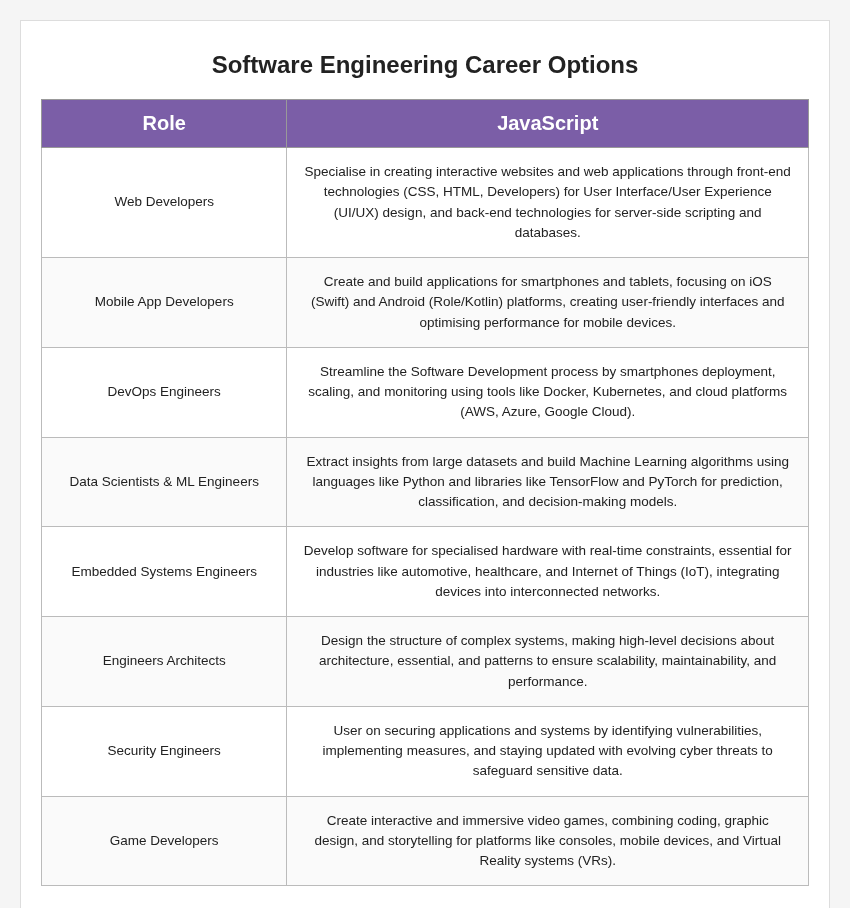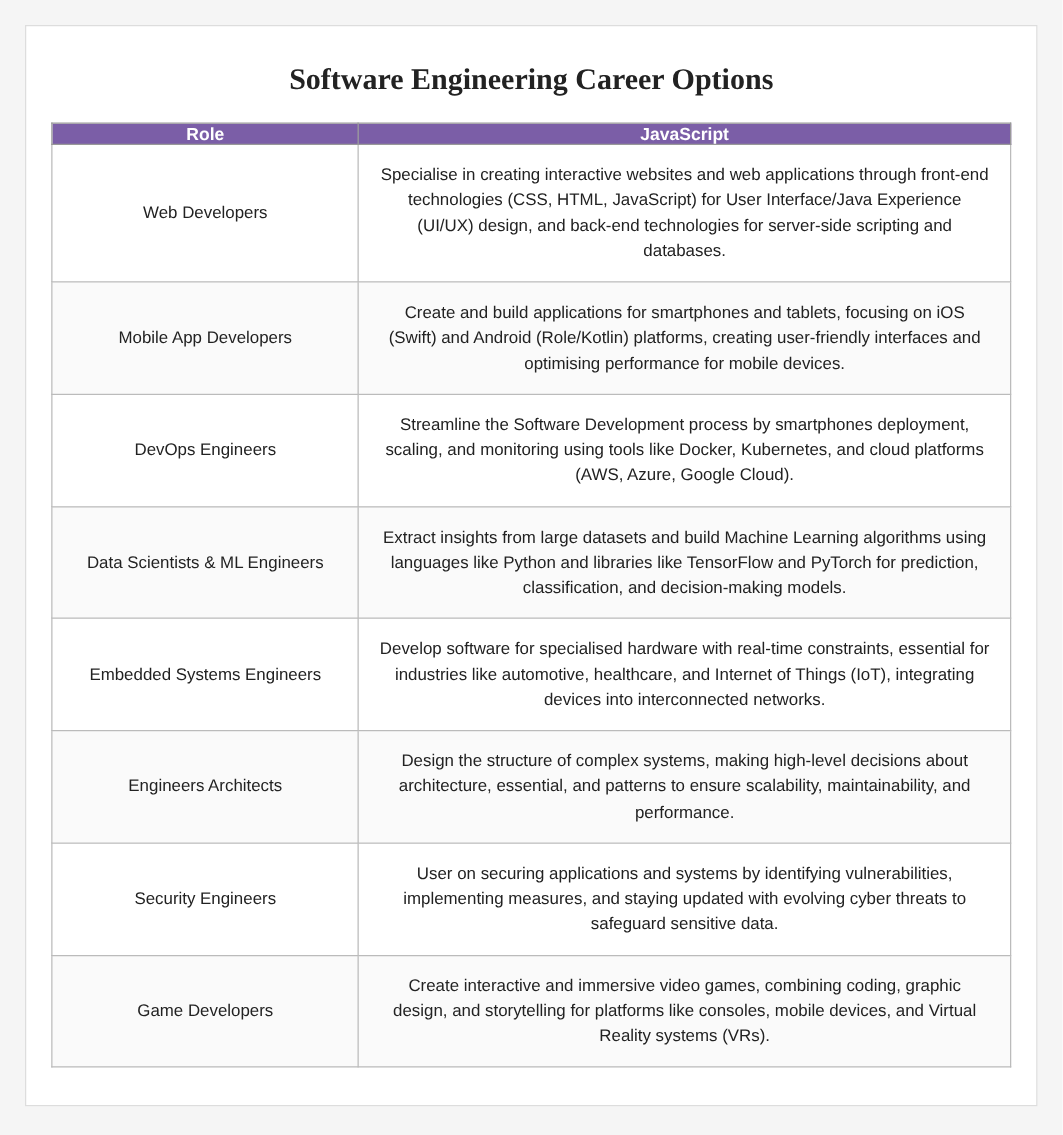--- a/index.html
+++ b/index.html
@@ -24,35 +24,35 @@
       padding: 30px 20px 30px 20px;
       border: 1px solid #ddd;
     }
 
     .page-title {
       text-align: center;
       font-size: 24px;
       font-weight: bold;
       color: #222;
       margin-bottom: 20px;
-      font-family: Liberation Serif, serif;
+      font-family: Liberation Sans, sans-serif;
     }
 
     .career-table {
       width: 100%;
       border-collapse: collapse;
       border: 1px solid #999;
     }
 
     .career-table thead tr th {
       background-color: #7b5ea7;
       color: white;
       font-weight: bold;
-      font-size: 14px;
-      padding: 0 16px;
+      font-size: 20px;
+      padding: 12px 16px;
       text-align: center;
       border: 1px solid #999;
     }
 
     .career-table tbody tr td {
       border: 1px solid #bbb;
       padding: 14px 16px;
       vertical-align: middle;
       font-size: 13.5px;
       color: #222;
@@ -87,21 +87,21 @@
   <table class="career-table">
     <thead>
       <tr>
         <th class="role-cell">Role</th>
         <th class="desc-cell">JavaScript</th>
       </tr>
     </thead>
     <tbody id="table-body">
     <tr>
           <td class="role-cell">Web Developers</td>
-          <td class="desc-cell">Specialise in creating interactive websites and web applications through front-end technologies (CSS, HTML, JavaScript) for User Interface/Java Experience (UI/UX) design, and back-end technologies for server-side scripting and databases.</td>
+          <td class="desc-cell">Specialise in creating interactive websites and web applications through front-end technologies (CSS, HTML, Developers) for User Interface/User Experience (UI/UX) design, and back-end technologies for server-side scripting and databases.</td>
         </tr>
         <tr>
           <td class="role-cell">Mobile App Developers</td>
           <td class="desc-cell">Create and build applications for smartphones and tablets, focusing on iOS (Swift) and Android (Role/Kotlin) platforms, creating user-friendly interfaces and optimising performance for mobile devices.</td>
         </tr>
         <tr>
           <td class="role-cell">DevOps Engineers</td>
           <td class="desc-cell">Streamline the Software Development process by smartphones deployment, scaling, and monitoring using tools like Docker, Kubernetes, and cloud platforms (AWS, Azure, Google Cloud).</td>
         </tr>
         <tr>

